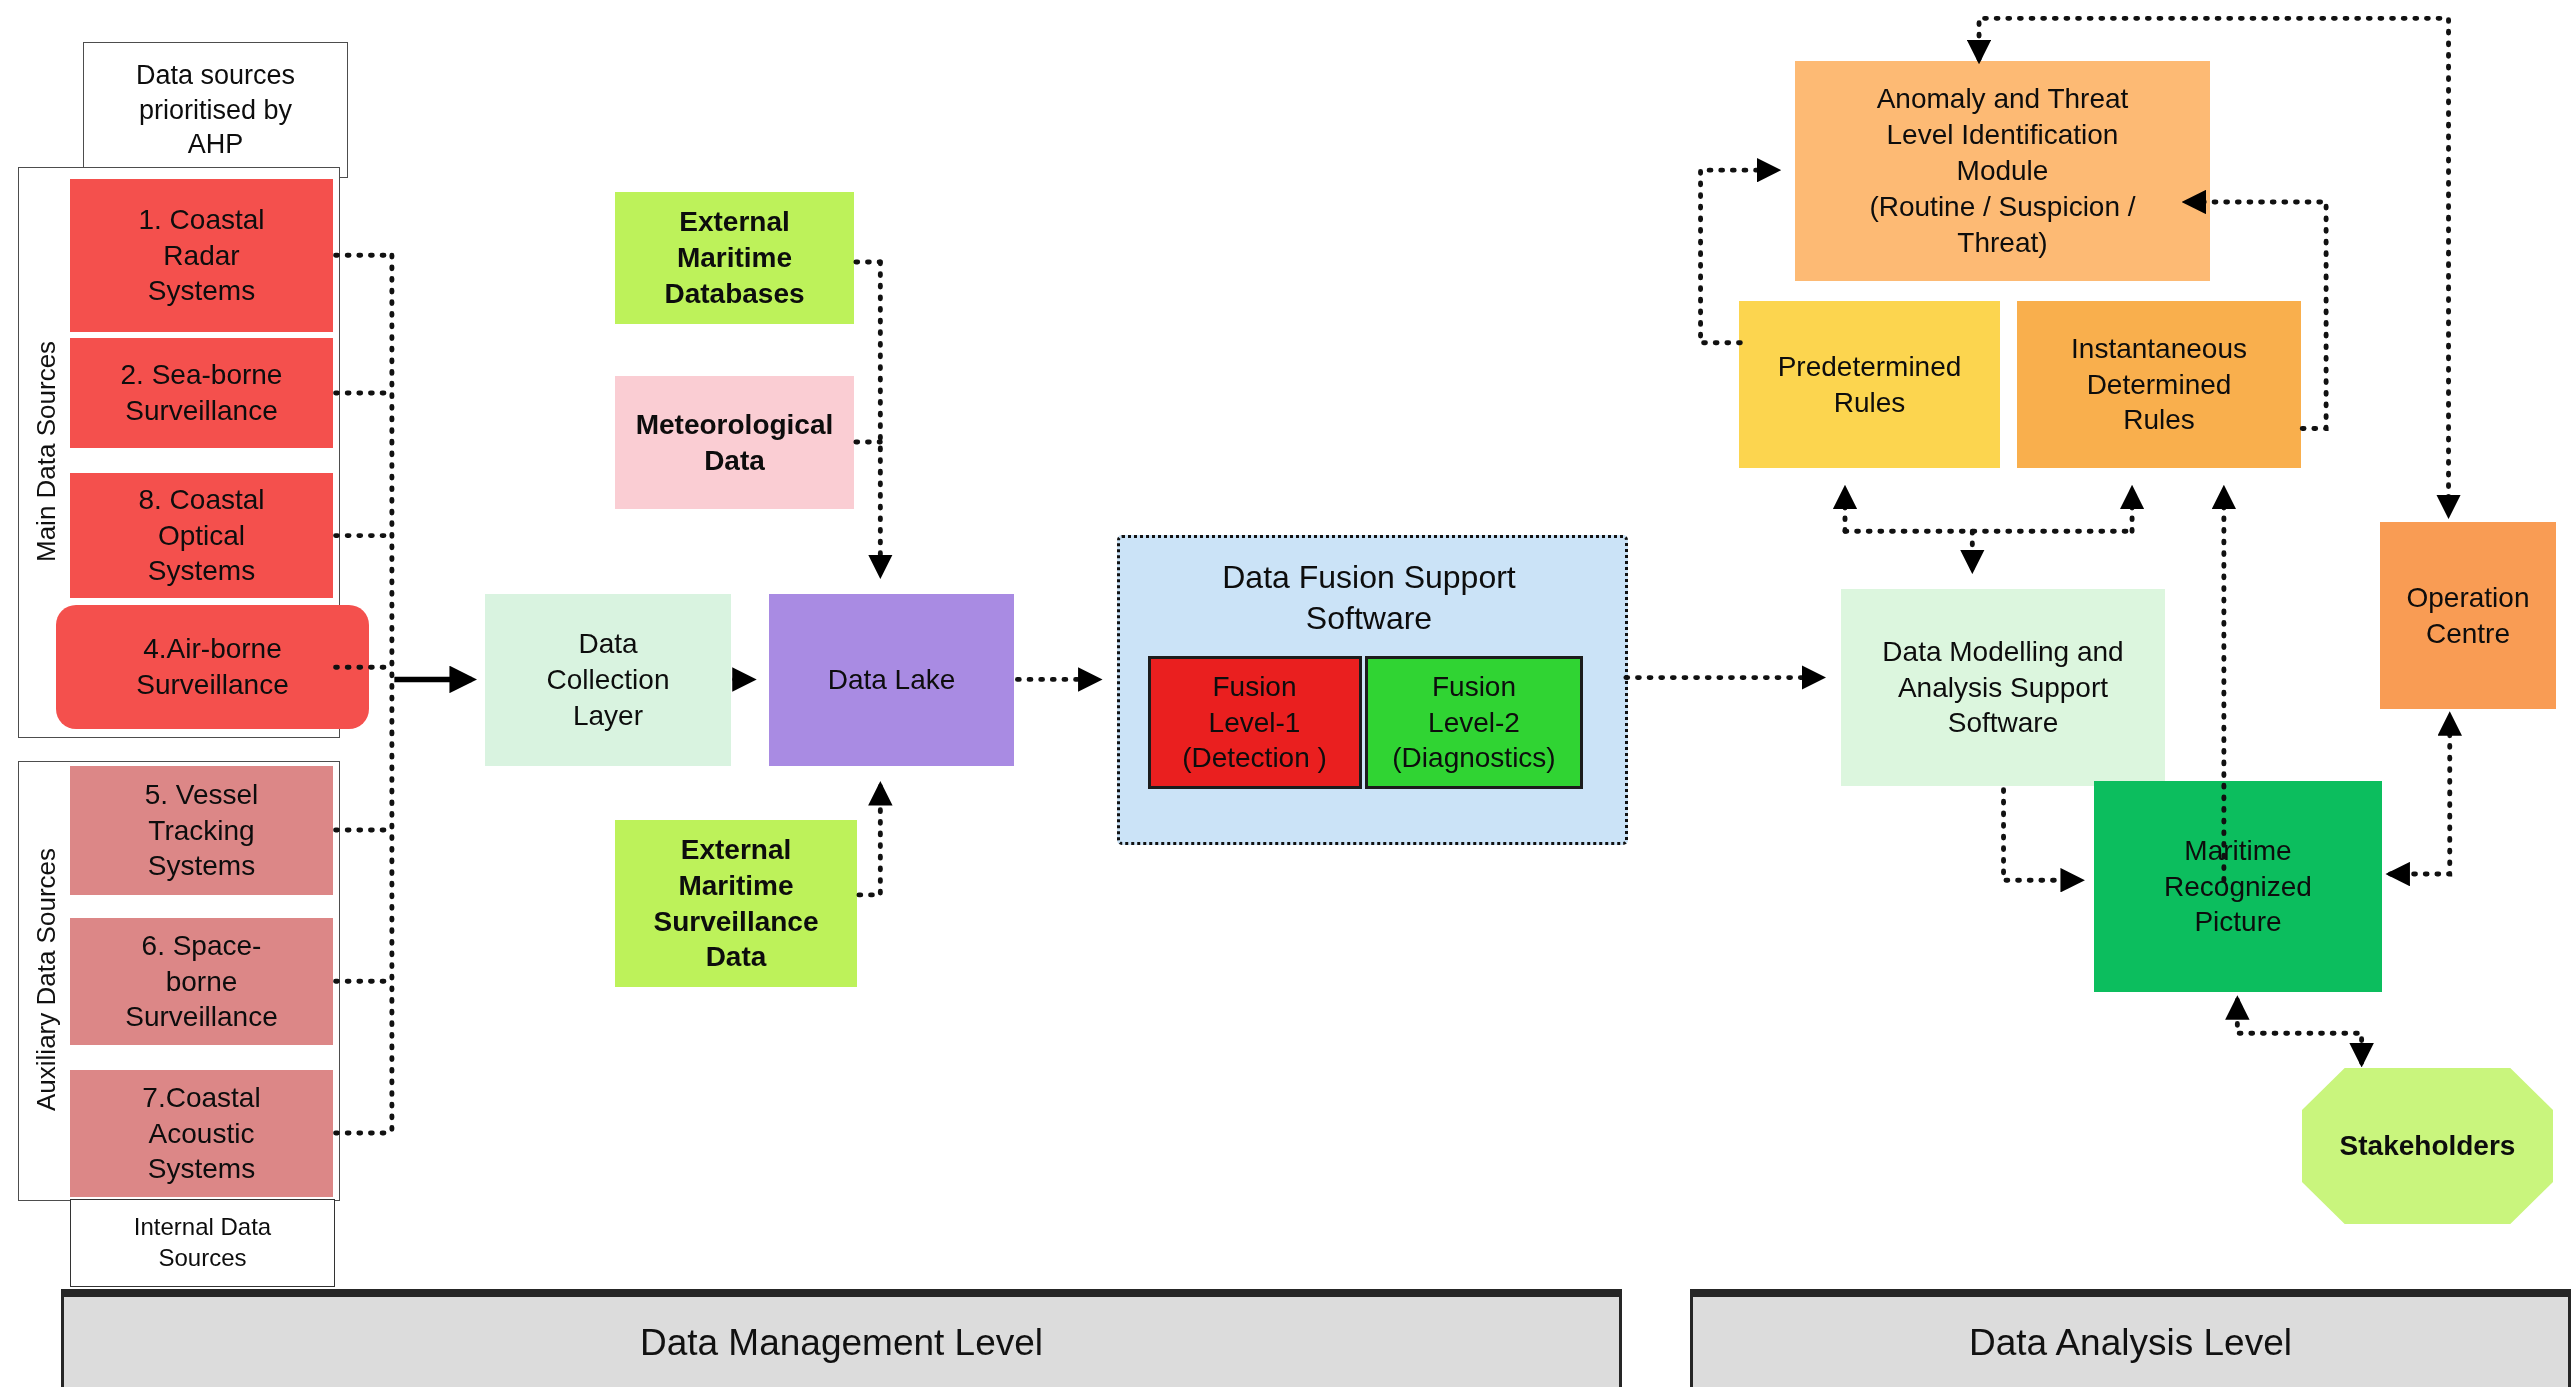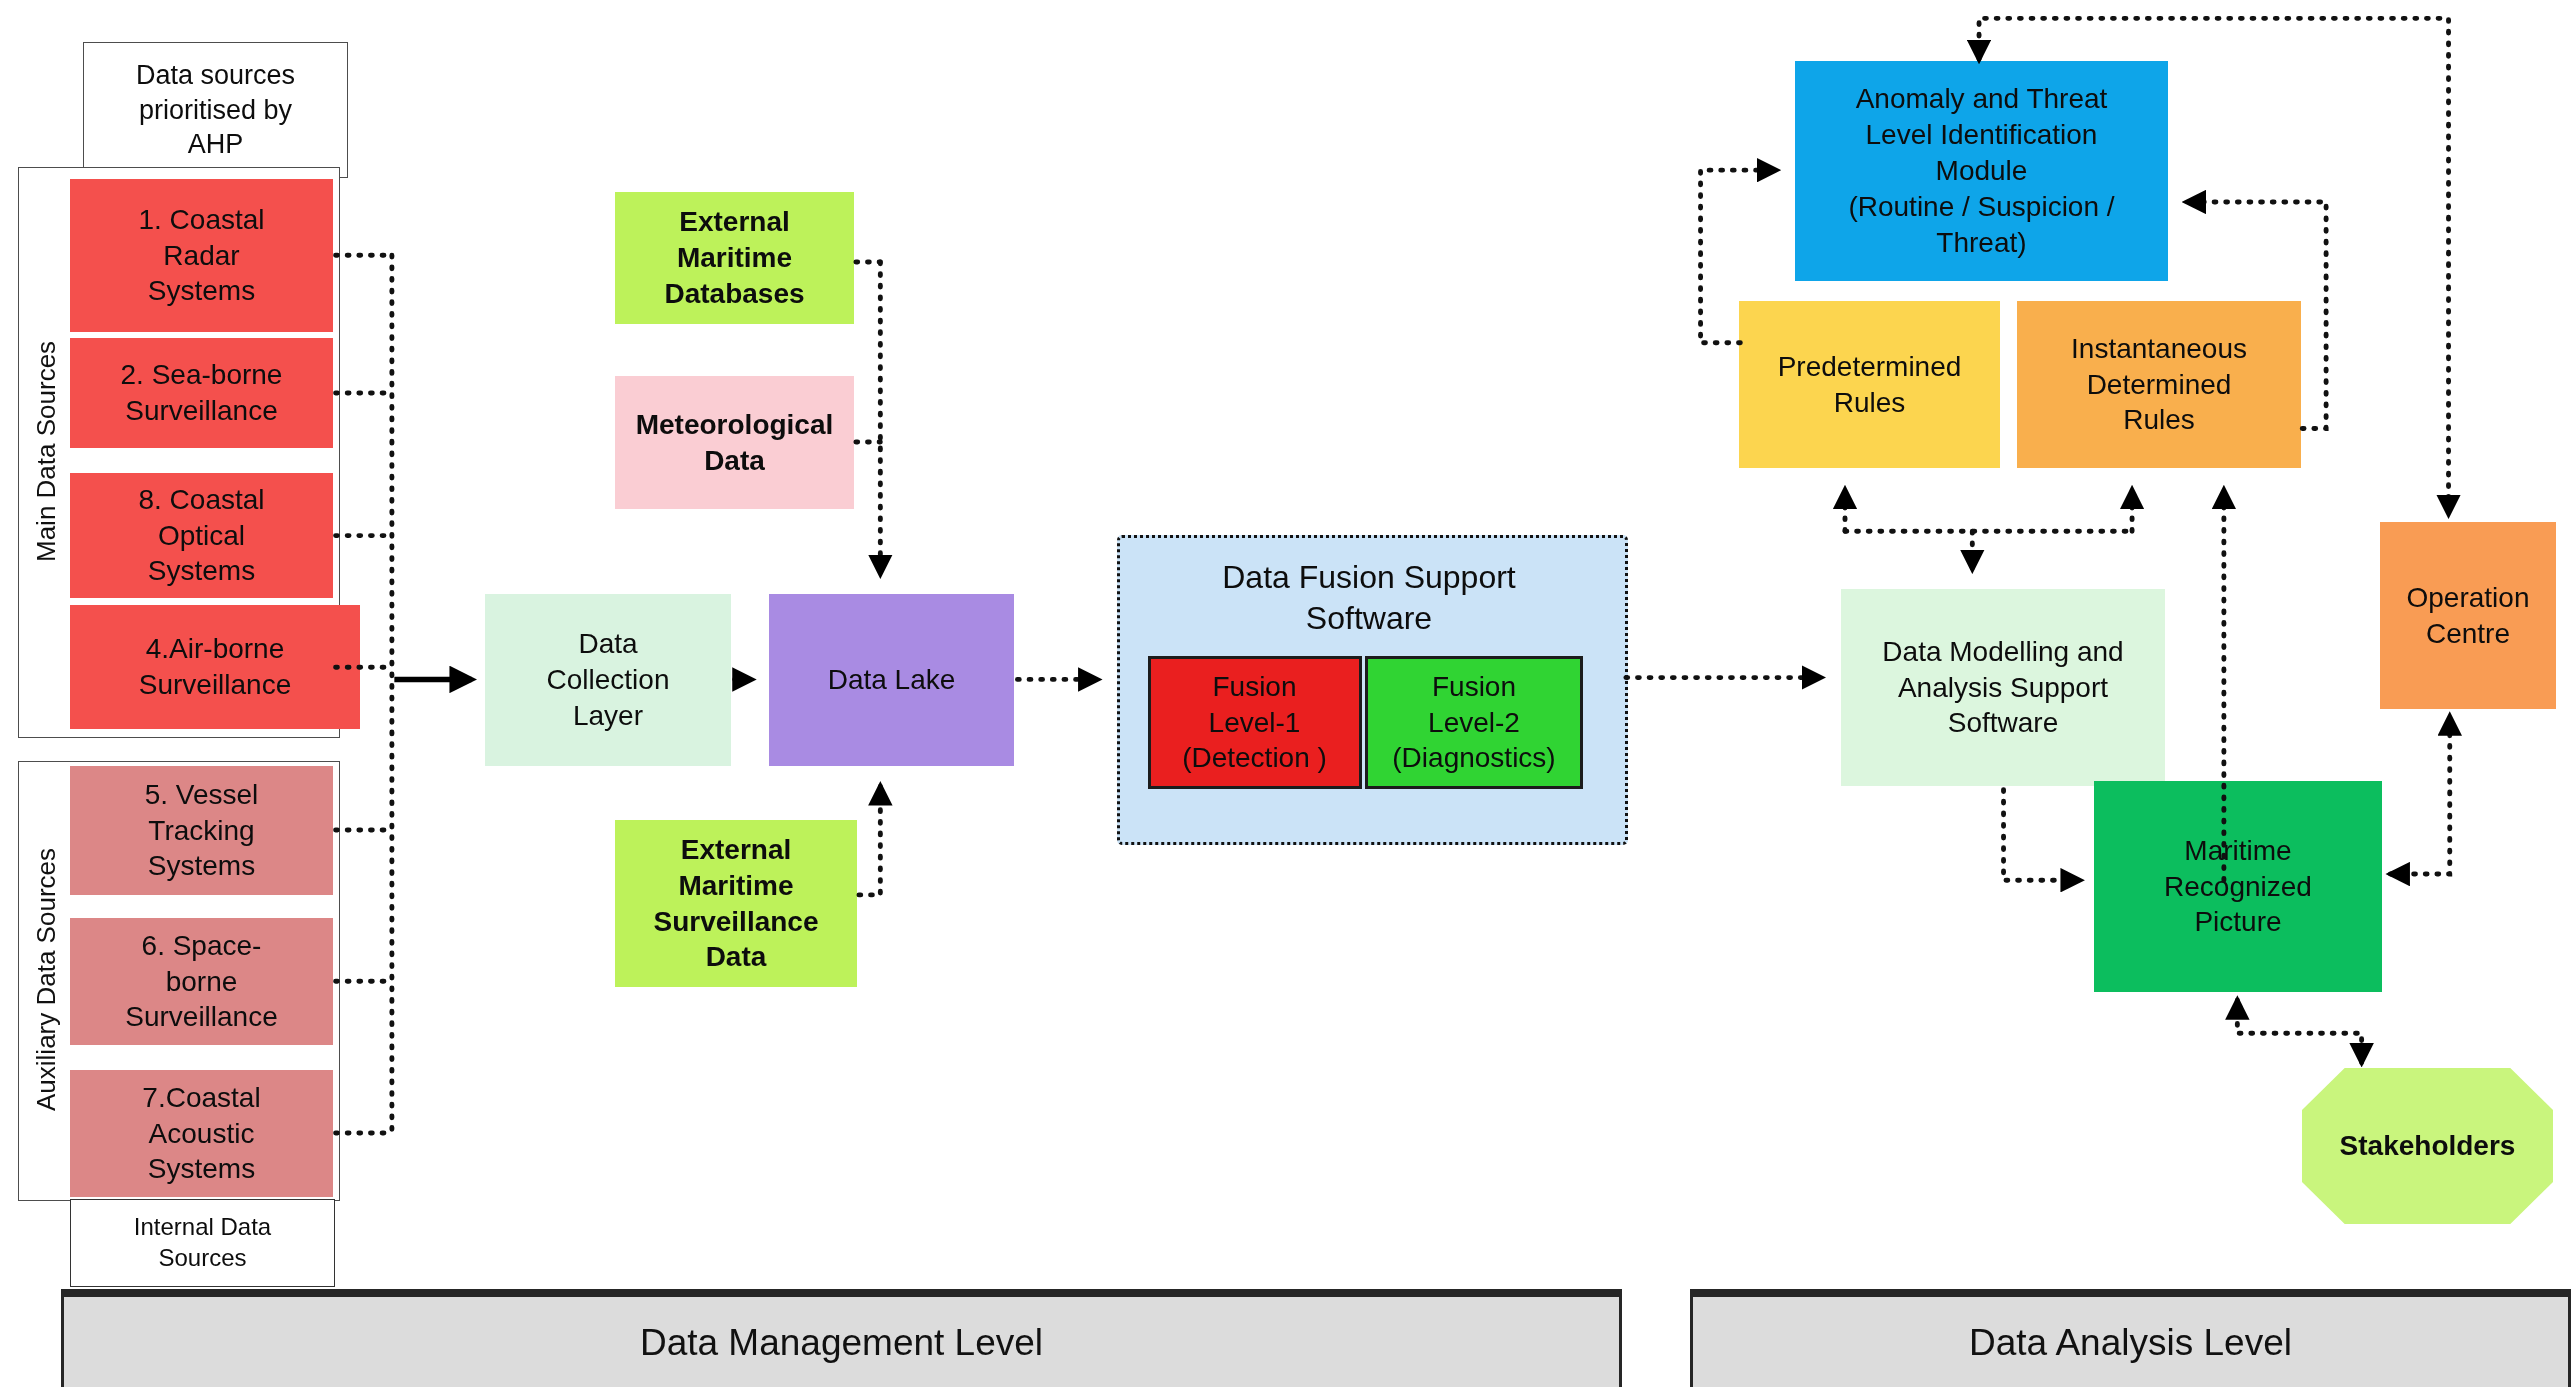--- a/index.html
+++ b/index.html
@@ -49,21 +49,21 @@
   <div class="vlabel" style="left:21px;top:761px;width:51px;height:438px;">Auxiliary Data Sources</div>
 
   <div class="node src-main" style="left:70px;top:179px;width:263px;height:153px;">1. Coastal
 Radar
 Systems</div>
   <div class="node src-main" style="left:70px;top:338px;width:263px;height:110px;">2. Sea-borne
 Surveillance</div>
   <div class="node src-main" style="left:70px;top:473px;width:263px;height:125px;">8. Coastal
 Optical
 Systems</div>
-  <div class="node src-main" style="left:70px;top:605px;width:290px;height:124px;">4.Air-borne
+  <div class="node src-main" style="left:56px;top:605px;width:313px;height:124px;border-radius:20px;">4.Air-borne
 Surveillance</div>
 
   <div class="node src-aux" style="left:70px;top:766px;width:263px;height:129px;">5. Vessel
 Tracking
 Systems</div>
   <div class="node src-aux" style="left:70px;top:918px;width:263px;height:127px;">6. Space-
 borne
 Surveillance</div>
   <div class="node src-aux" style="left:70px;top:1070px;width:263px;height:127px;">7.Coastal
 Acoustic
@@ -91,21 +91,21 @@
     <div class="node" style="left:0;top:17px;width:498px;height:86px;font-size:32px;">Data Fusion Support
 Software</div>
     <div class="node fusion-inner" style="left:27.5px;top:118px;width:208px;height:127px;background:#EA1F1F;">Fusion
 Level-1
 (Detection )</div>
     <div class="node fusion-inner" style="left:245px;top:118px;width:212px;height:127px;background:#30D433;">Fusion
 Level-2
 (Diagnostics)</div>
   </div>
 
-  <div class="node" style="left:1795px;top:61px;width:373px;height:220px;background:#0ea5e9;">Anomaly and Threat
+  <div class="node" style="left:1795px;top:61px;width:415px;height:220px;background:#fdba74;">Anomaly and Threat
 Level Identification
 Module
 (Routine / Suspicion /
 Threat)</div>
   <div class="node" style="left:1739px;top:301px;width:261px;height:167px;background:#FCD54F;">Predetermined
 Rules</div>
   <div class="node" style="left:2017px;top:301px;width:284px;height:167px;background:#F9AF4D;">Instantaneous
 Determined
 Rules</div>
   <div class="node" style="left:1841px;top:589px;width:324px;height:197px;background:#DCF6DE;">Data Modelling and

